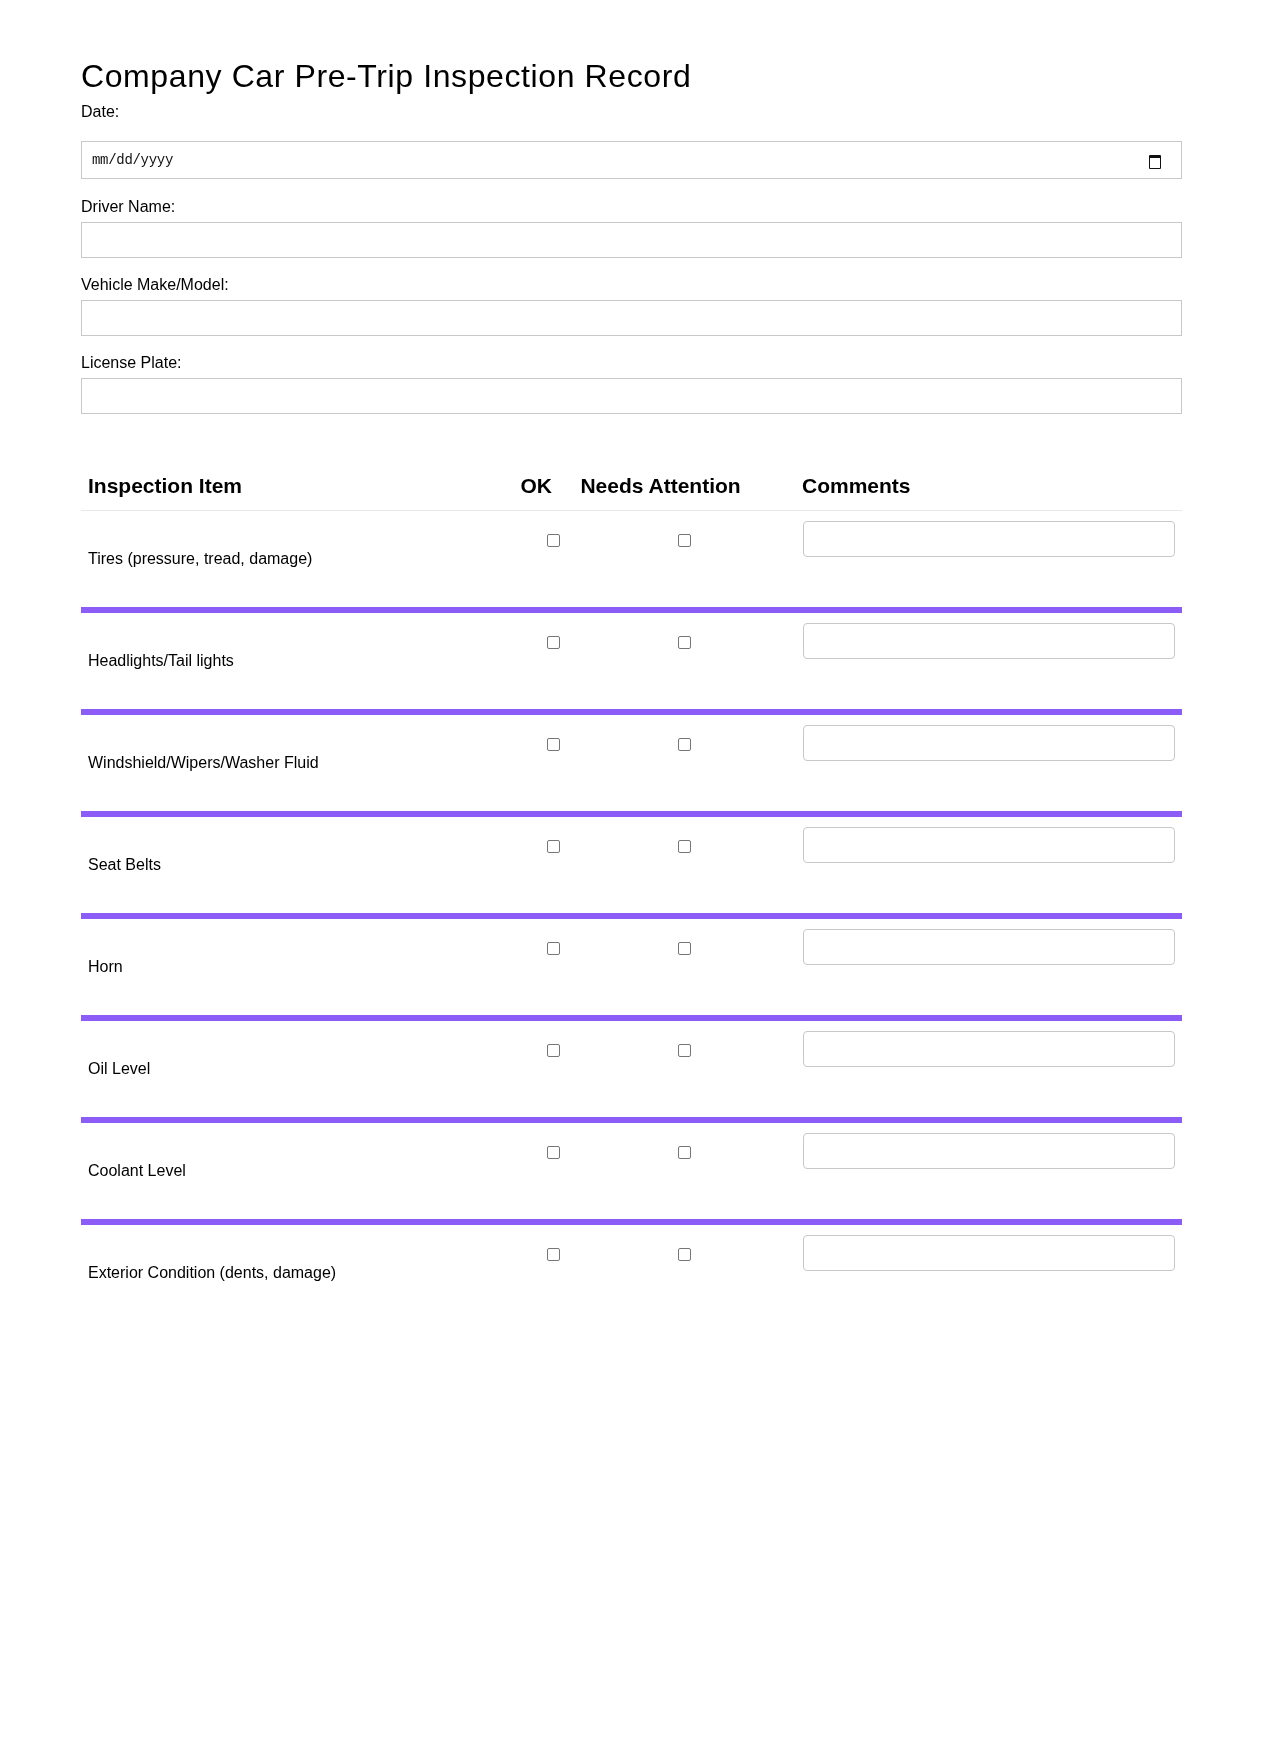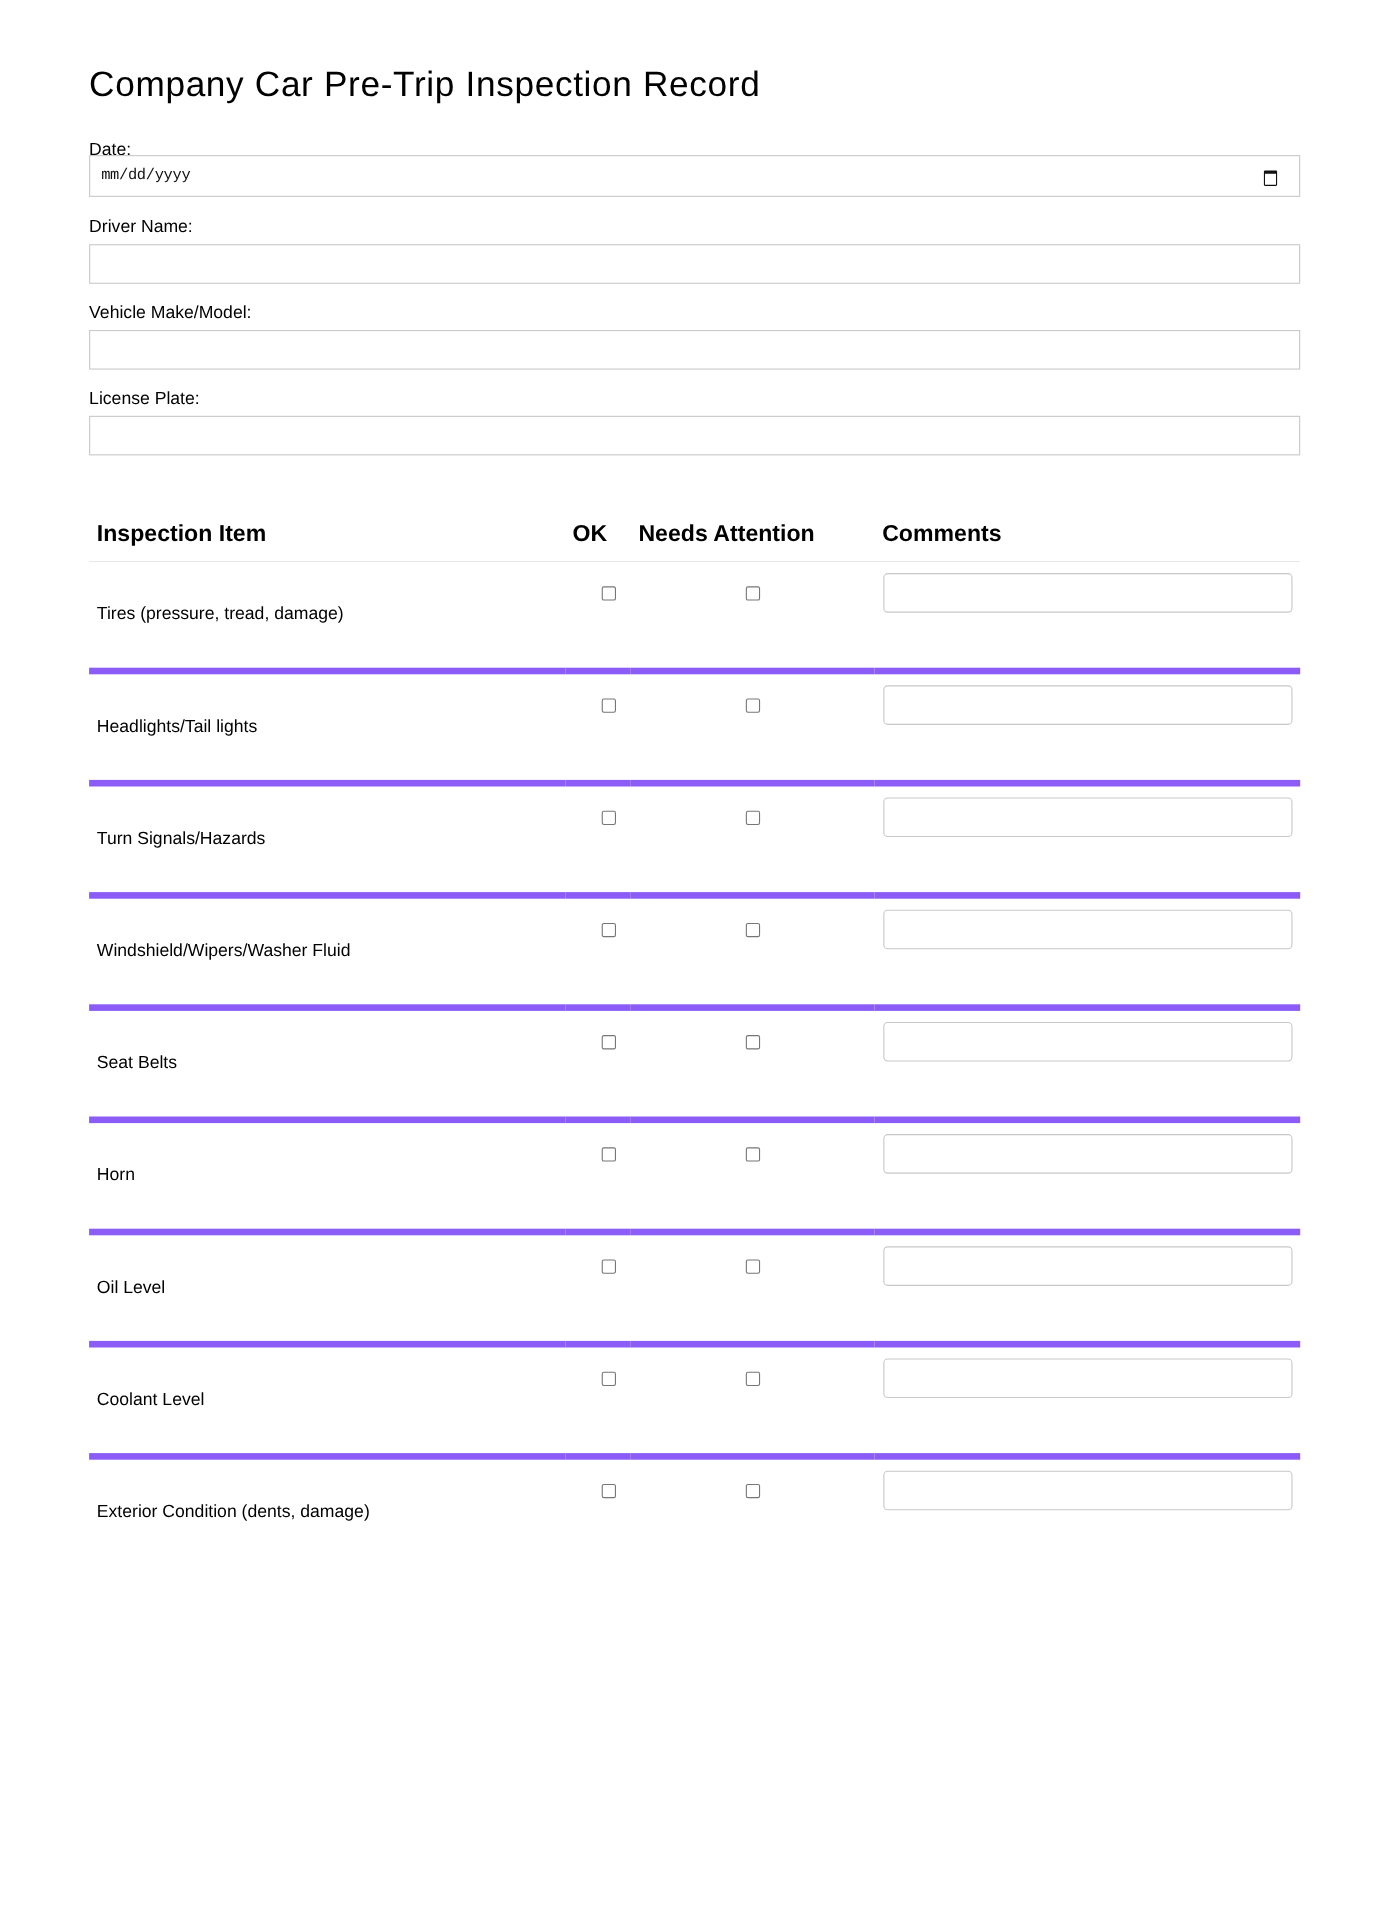--- a/index.html
+++ b/index.html
@@ -41,21 +41,21 @@
       display: block; margin-left: 1px;
     }
     col.c1 { width: 434px; } col.c2 { width: 60px; } col.c3 { width: 222px; } col.c4 { width: 385px; }
   </style>
 </head>
 <body>
 
 <div class="container">
   <h1>Company Car Pre-Trip Inspection Record</h1>
 
-  <label class="field-label" style="top:128px">Date:</label>
+  <label class="field-label" style="top:103px">Date:</label>
   <div class="field-input date-input" style="top:141px; height:38px;">
     <span class="date-text">mm/dd/yyyy</span>
     <span class="cal-icon">
         <span class="body"></span>
       </span>
   </div>
 
   <label class="field-label" style="top:198px">Driver Name:</label>
   <input class="field-input" style="top: 222px; height: 36px;" type="text" value="">
 
@@ -84,28 +84,20 @@
       <tr>
         <td>Tires (pressure, tread, damage)</td>
         <td class="cb"><span class="chk ok"></span></td>
         <td class="cb"><span class="chk na"></span></td>
         <td class="cm">
             <input class="comment-input" type="text" value="" style="">
           </td>
       </tr>
       <tr>
         <td>Headlights/Tail lights</td>
-        <td class="cb"><span class="chk ok"></span></td>
-        <td class="cb"><span class="chk na"></span></td>
-        <td class="cm">
-            <input class="comment-input" type="text" value="" style="">
-          </td>
-      </tr>
-      <tr>
-        <td>Turn Signals/Hazards</td>
         <td class="cb"><span class="chk ok"></span></td>
         <td class="cb"><span class="chk na"></span></td>
         <td class="cm">
             <input class="comment-input" type="text" value="" style="">
           </td>
       </tr>
       <tr>
         <td>Windshield/Wipers/Washer Fluid</td>
         <td class="cb"><span class="chk ok"></span></td>
         <td class="cb"><span class="chk na"></span></td>

